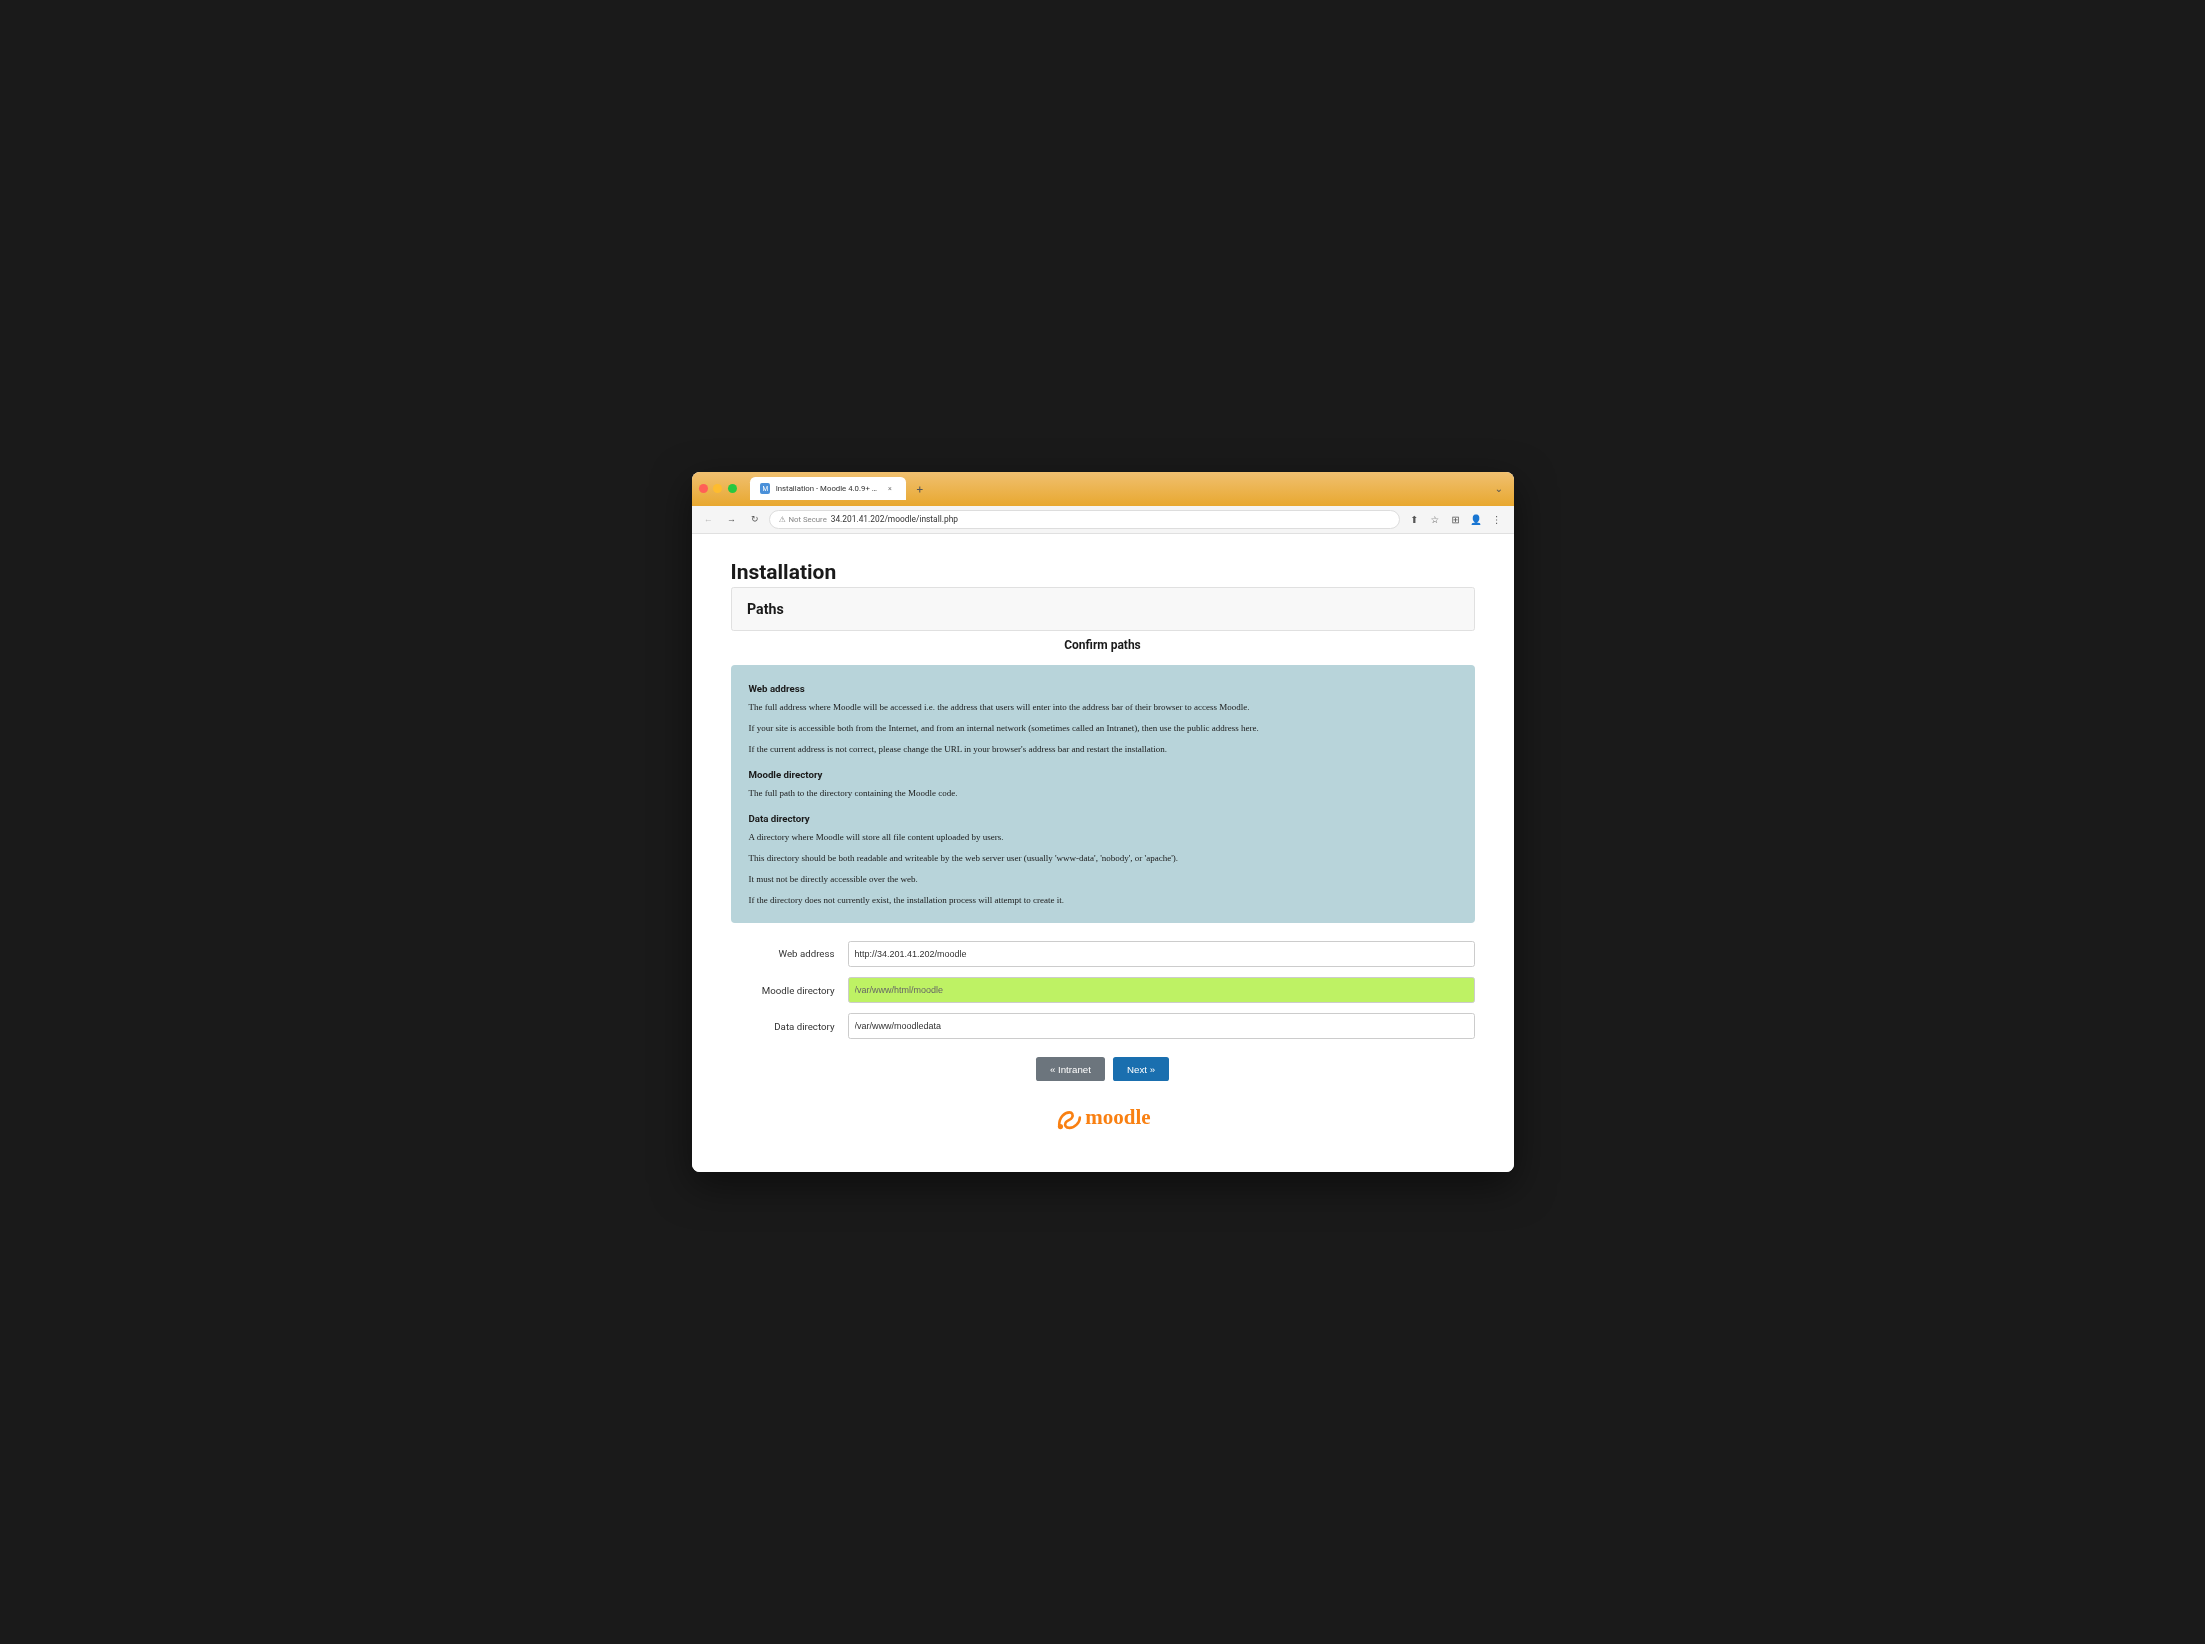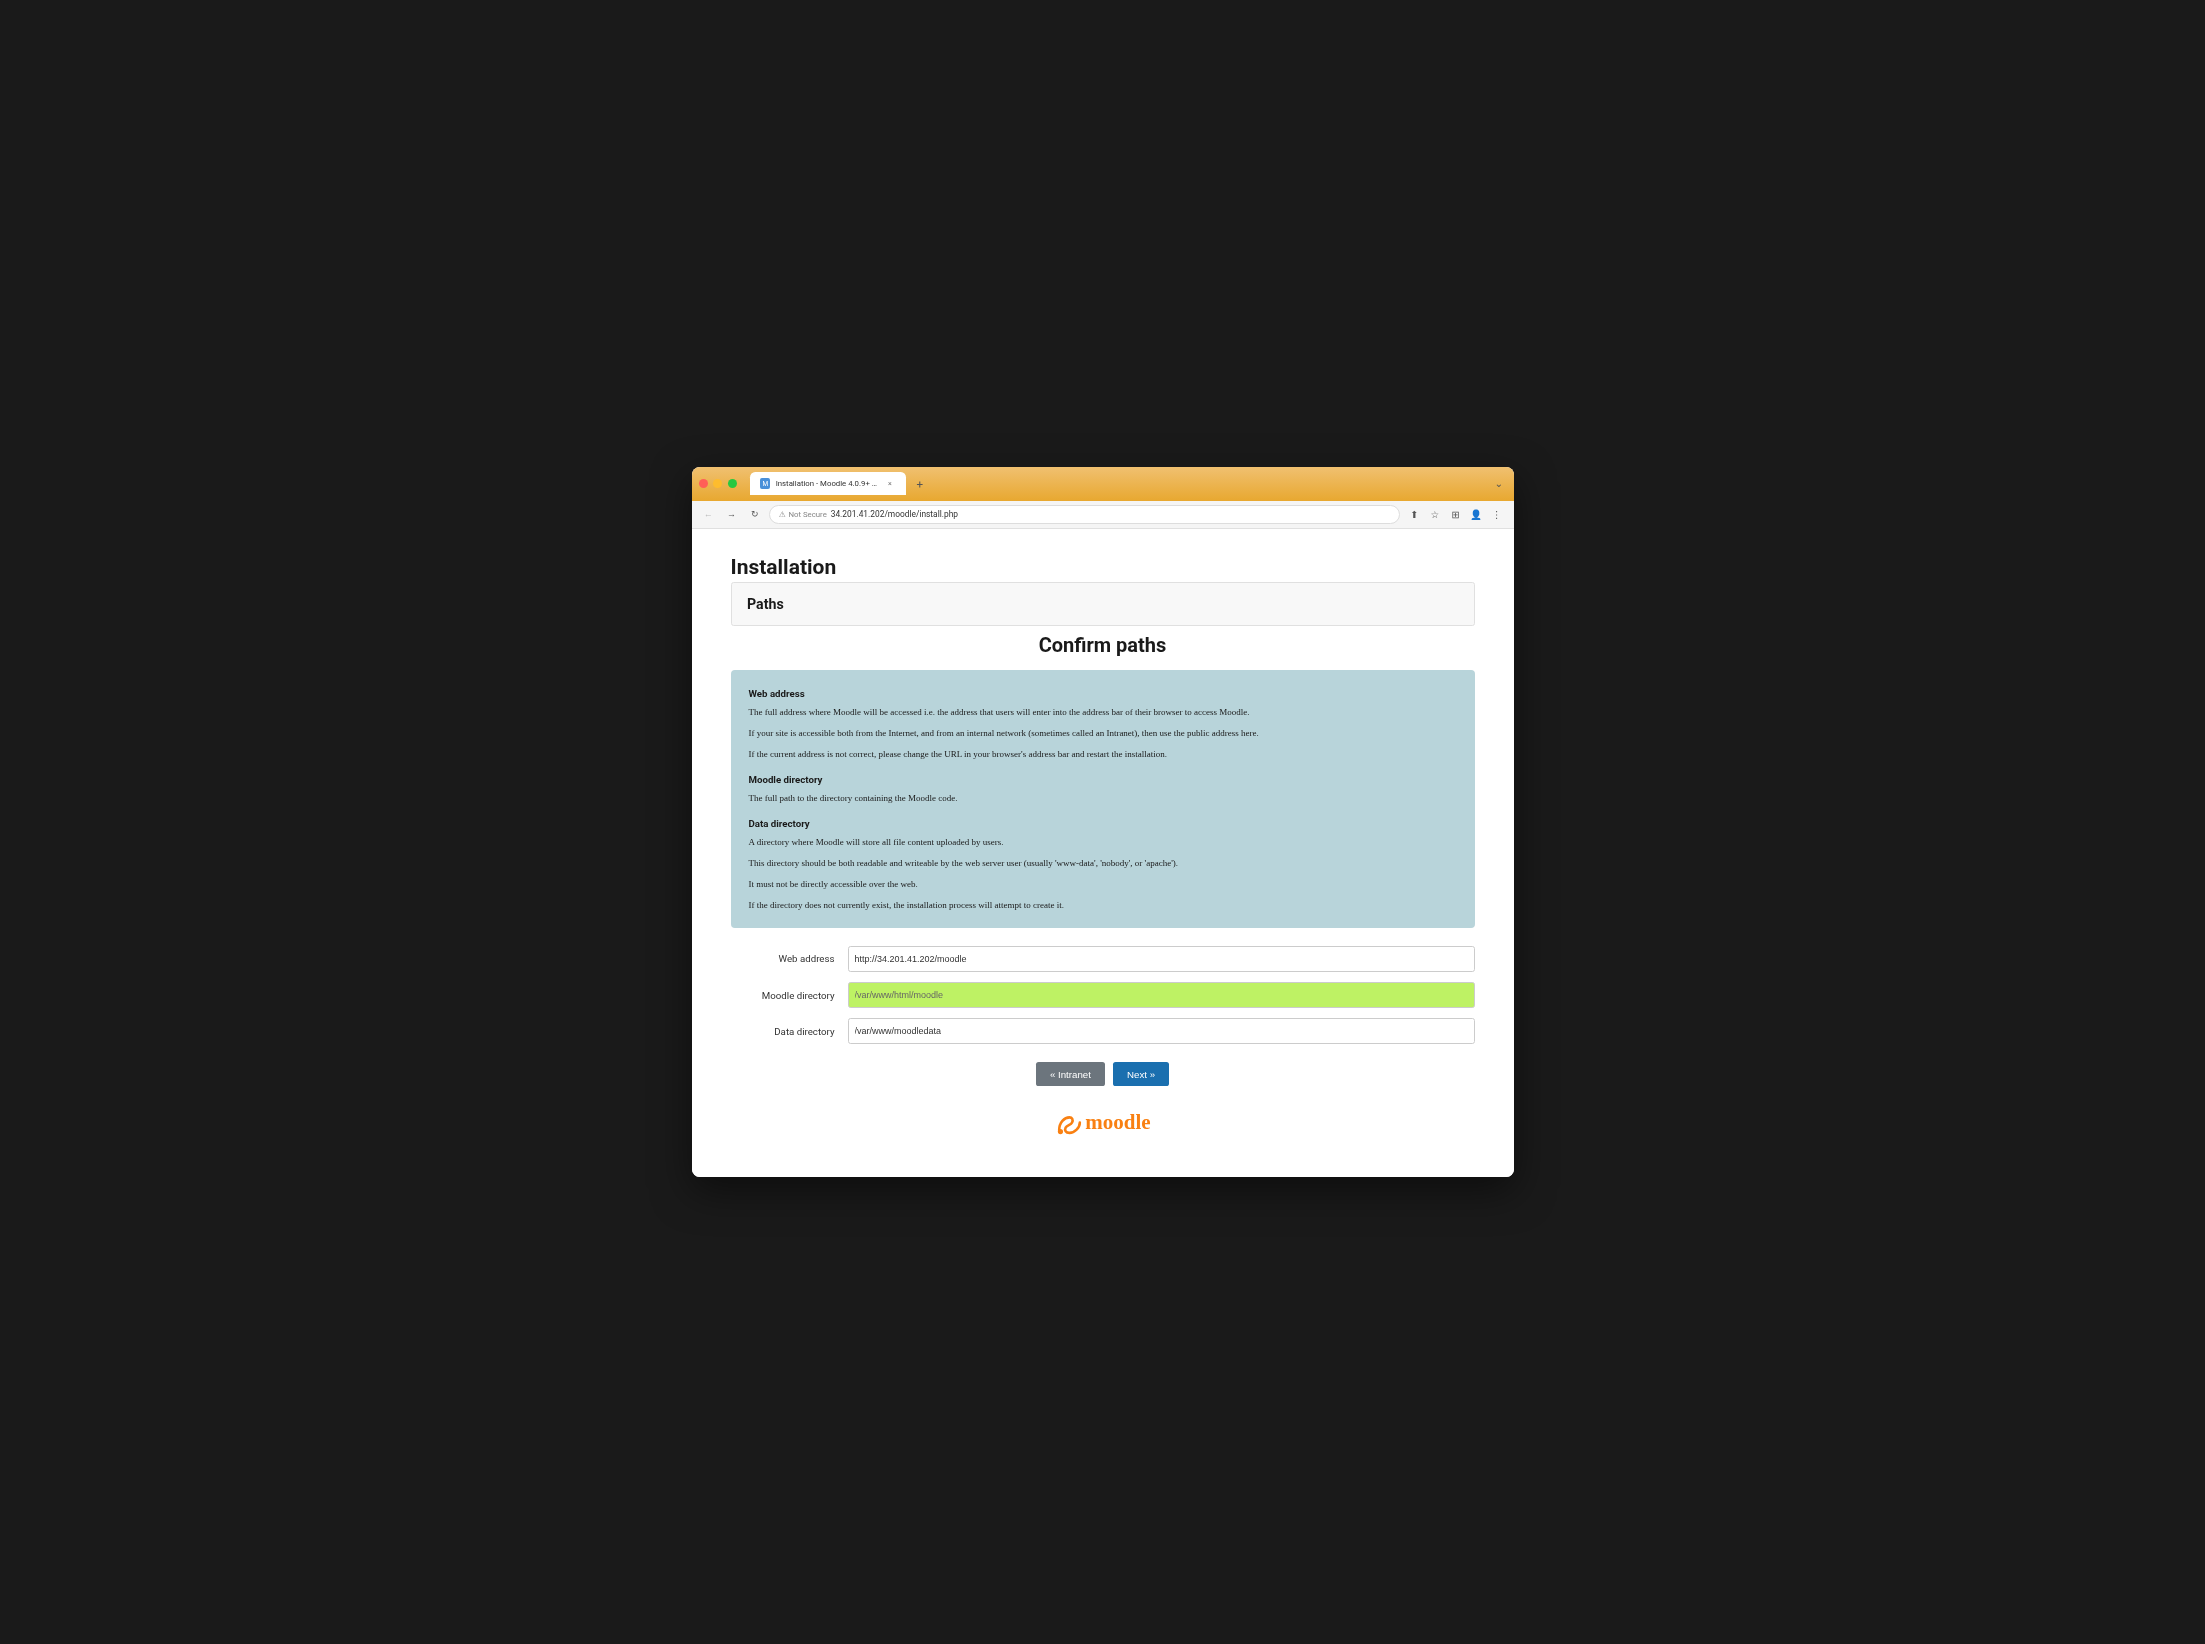--- a/index.html
+++ b/index.html
@@ -188,21 +188,21 @@
       padding: 13px 15.5px;
       margin-bottom: 7px;
     }
     .paths-section-title {
       font-size: 14.2px;
       font-weight: bold;
       color: #1a1a1a;
     }
     .confirm-paths-title {
       text-align: center;
-      font-size: 20px;
+      font-size: 12px;
       font-weight: bold;
       color: #1a1a1a;
       margin-bottom: 13px;
     }
     .info-box {
       background: #b8d4da;
       border-radius: 3.9px;
       padding: 15.5px 18px;
       margin-bottom: 18px;
       font-size: 9px;

